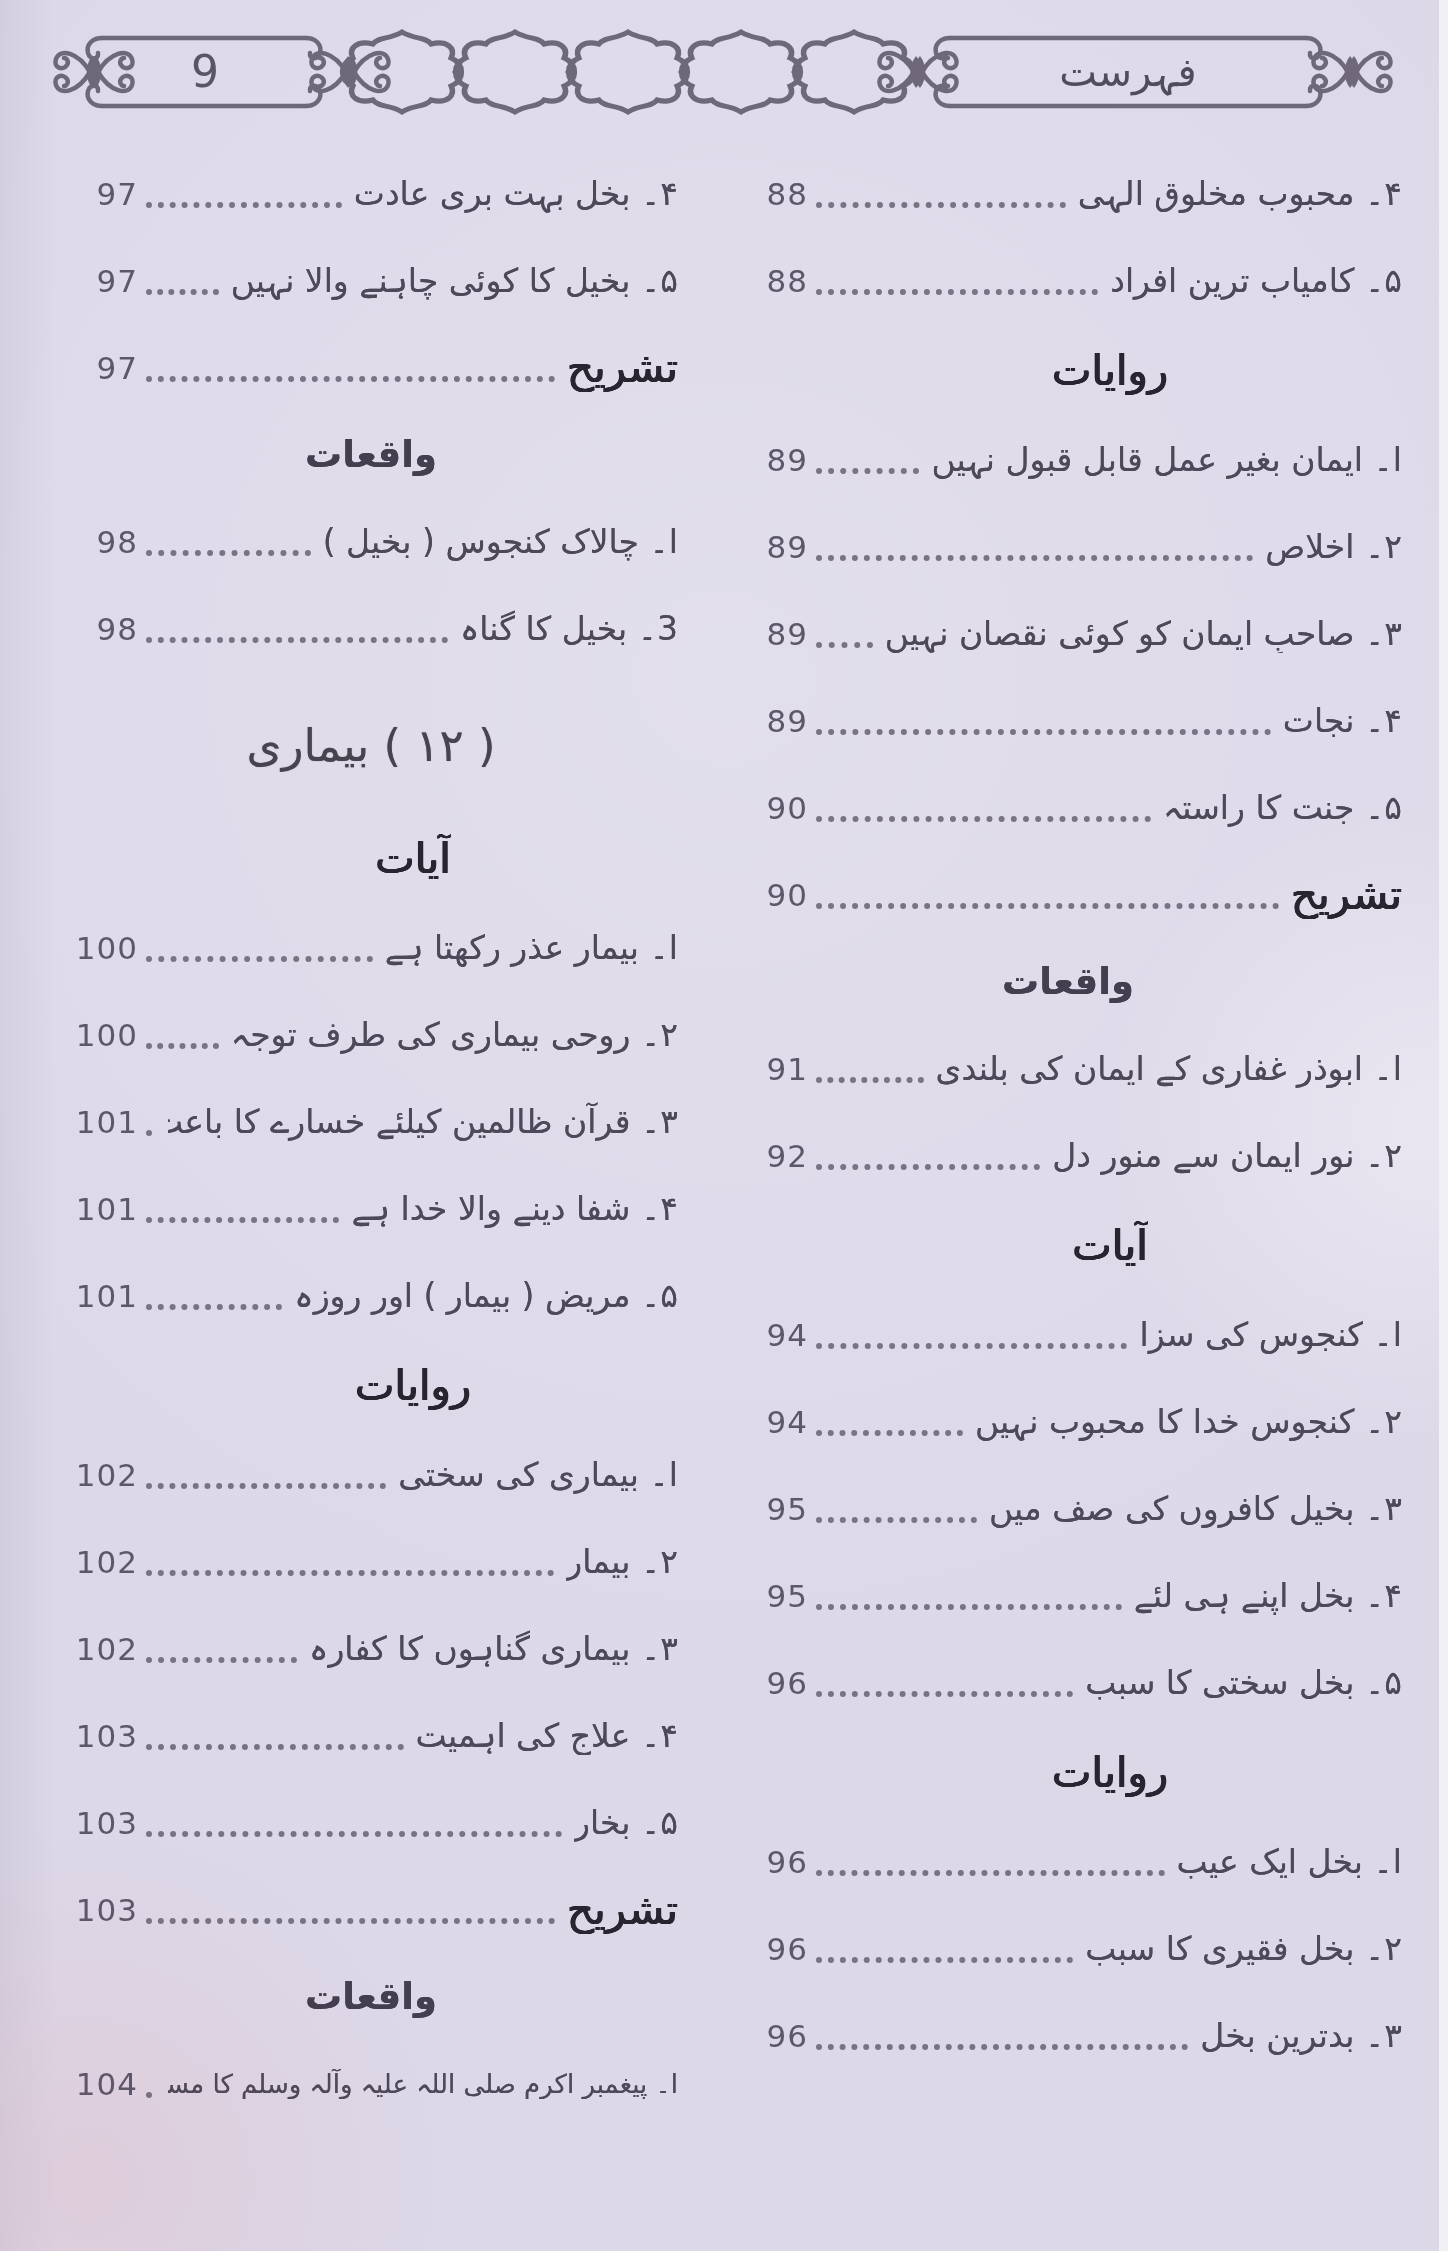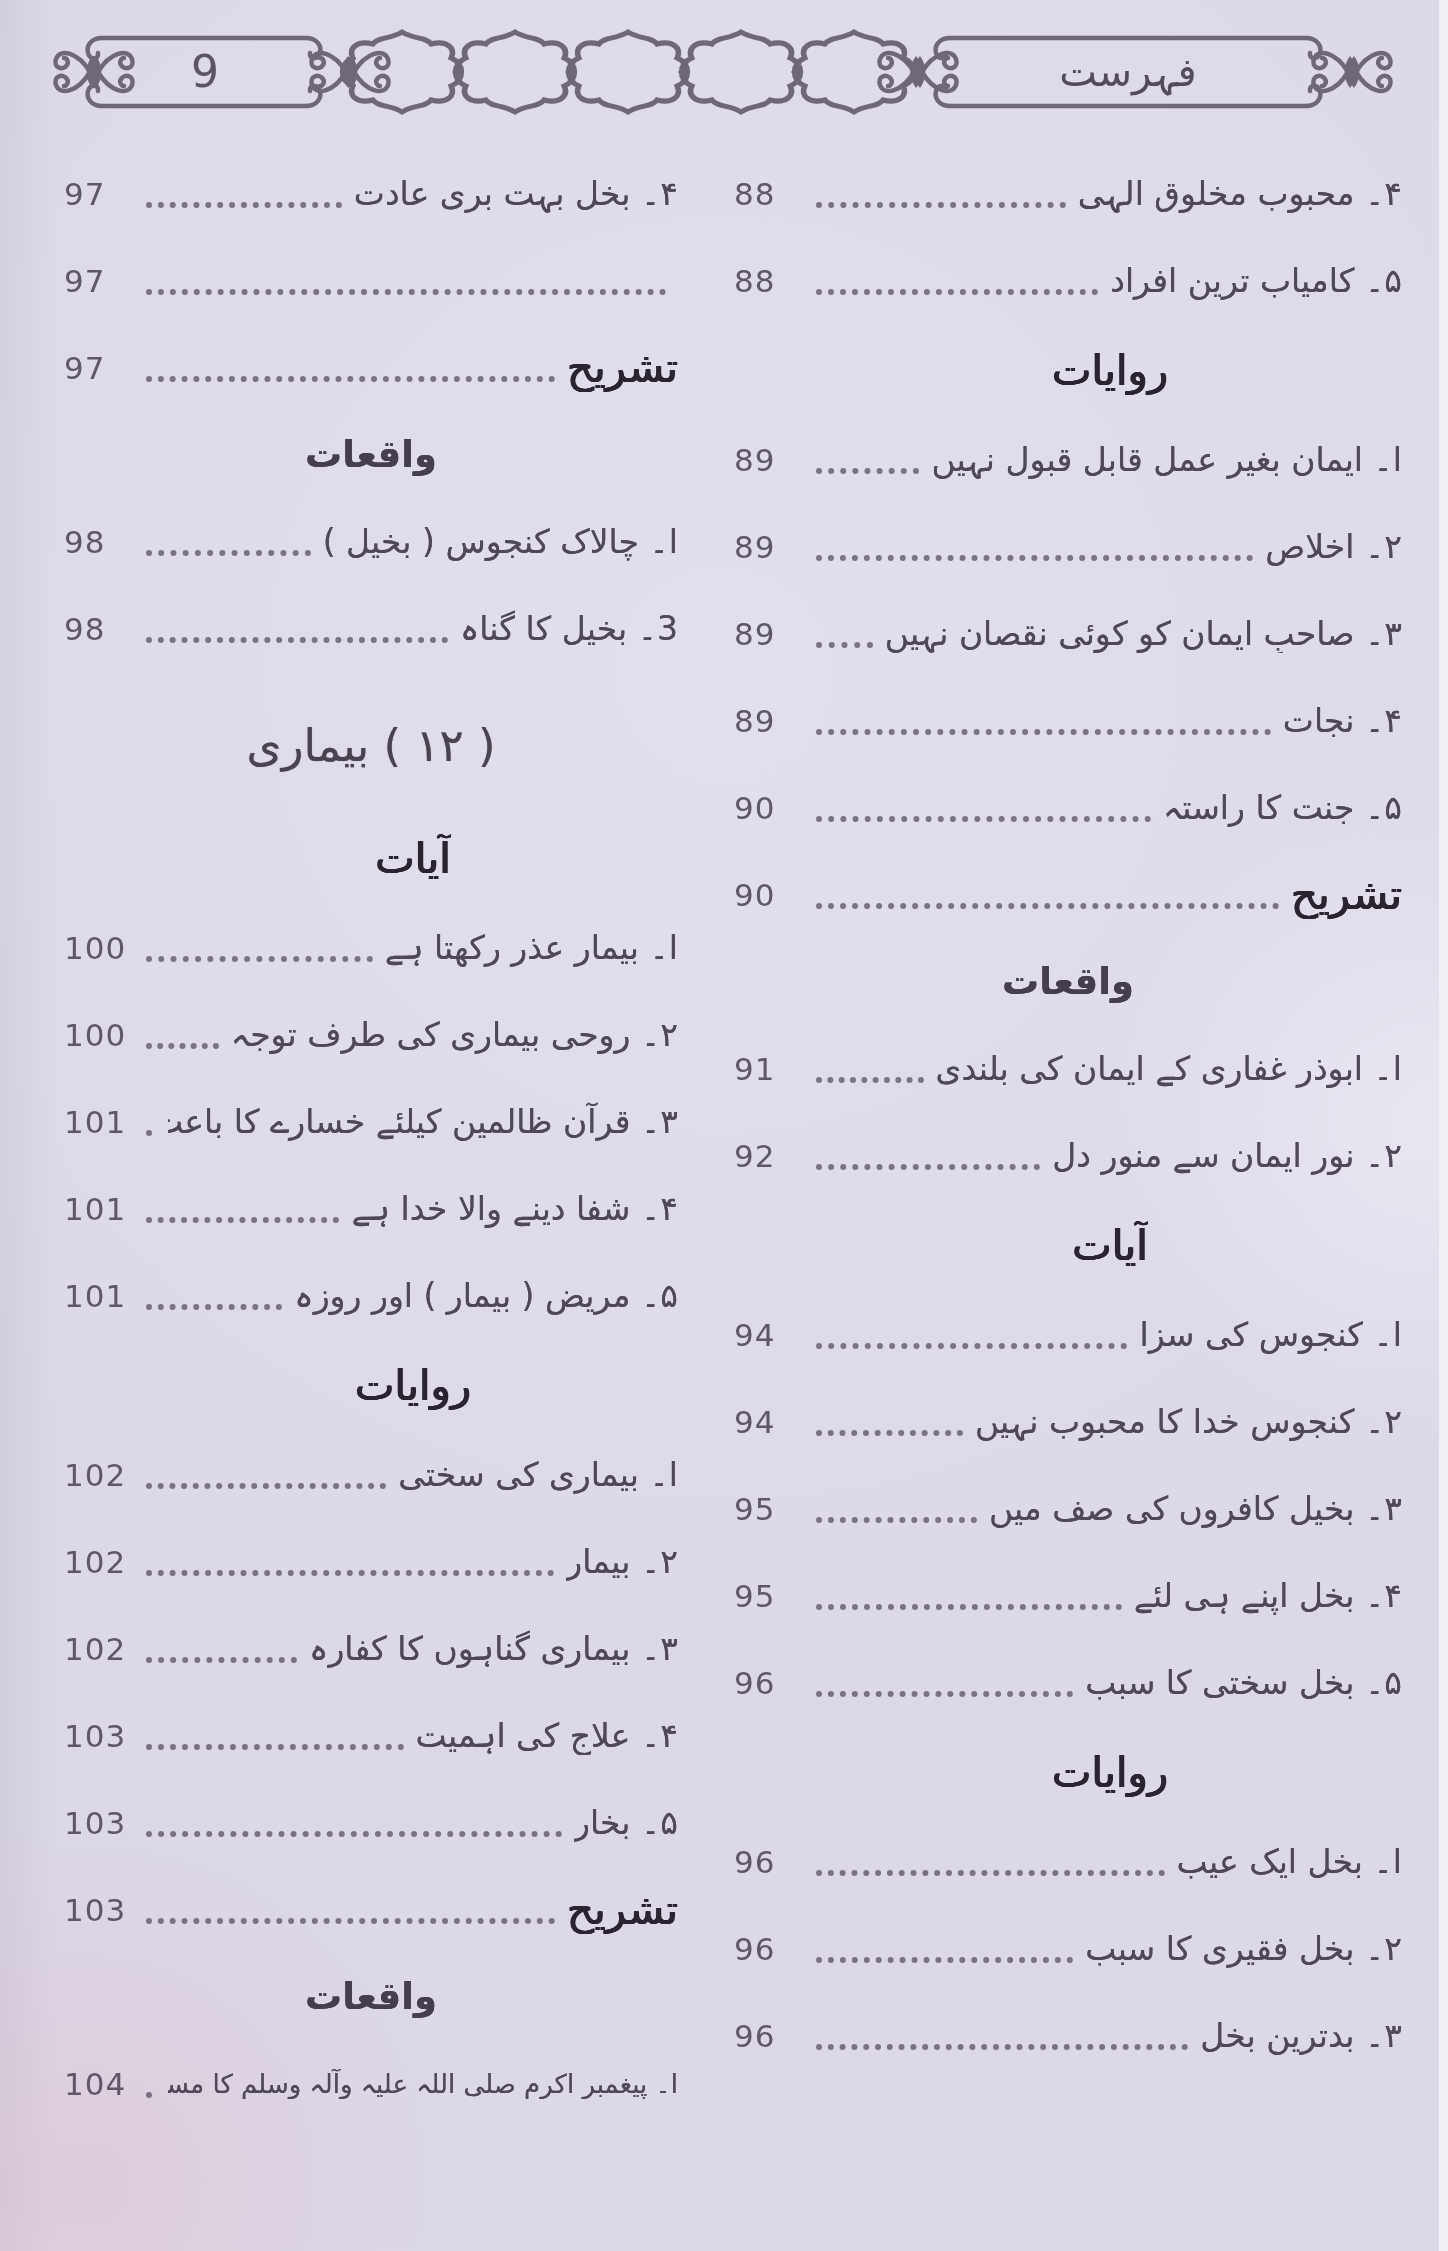--- a/index.html
+++ b/index.html
@@ -46,21 +46,21 @@
     font-size:33px;white-space:nowrap;overflow:hidden;max-width:100%;
     color:#4e4858;text-shadow:0 0 .6px rgba(78,72,88,.8);
   }
   .row.small-text .t{font-size:26px;}
   .row .dots{
     flex:1 1 auto;min-width:10px;height:0;
     border-bottom:6px dotted #6f6879;
     margin:0 12px 0 8px;position:relative;top:11px;opacity:.9;
   }
   .row .pg{
-    font-size:31px;color:#5e5769;min-width:74px;text-align:left;direction:ltr;
+    font-size:31px;color:#5e5769;min-width:74px;text-align:right;direction:ltr;
     flex:none;letter-spacing:1px;
   }
 
   .row.entry-bold .t,
   .row.heading-bold .t{
     font-weight:normal;font-size:42px;color:#29242f;
     text-shadow:.7px 0 currentColor,-.7px 0 currentColor,0 .4px currentColor;
   }
   .row.heading-bold{justify-content:center;height:92px;}
   .row.heading-bold .t{transform:translateX(42px);}
@@ -134,20 +134,21 @@
 </div>
 
 <div class="cols">
   <div class="col col-left" id="col-left">
       <div class="row entry">
         <span class="t">۴۔ بخل بہت بری عادت</span>
         <span class="dots"></span>
         <span class="pg">97</span>
       </div>
       <div class="row entry">
+        <span class="t">۵۔ بخیل کا کوئی چاہنے والا نہیں</span>
         <span class="dots"></span>
         <span class="pg">97</span>
       </div>
       <div class="row entry-bold">
         <span class="t">تشریح</span>
         <span class="dots"></span>
         <span class="pg">97</span>
       </div>
       <div class="row heading">
         <span class="t">واقعات</span>

